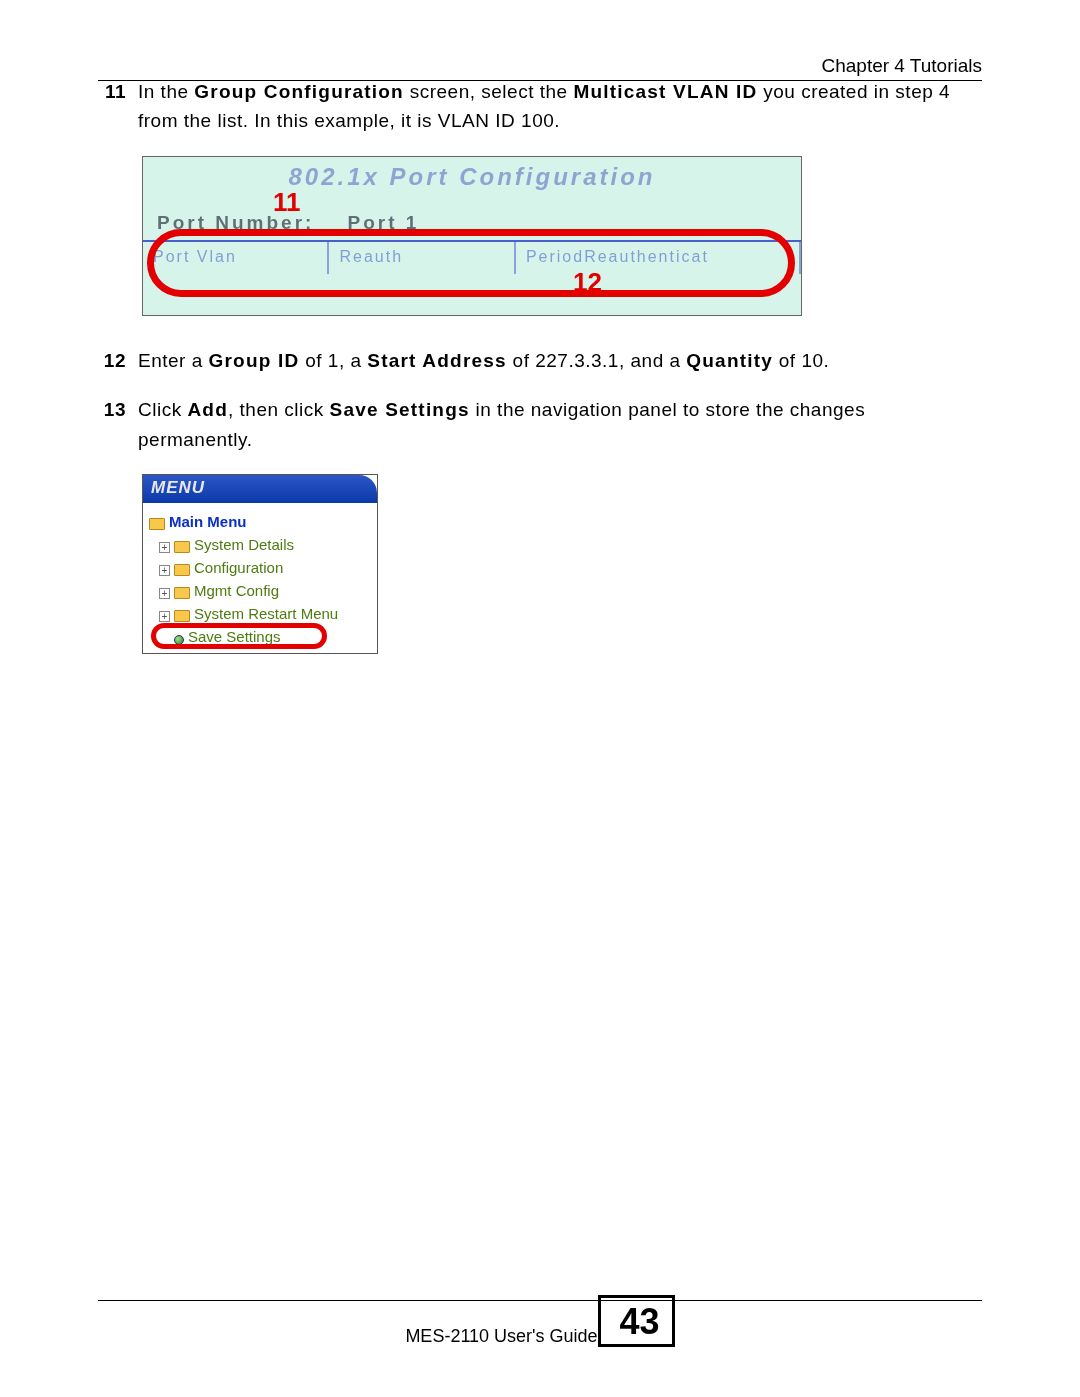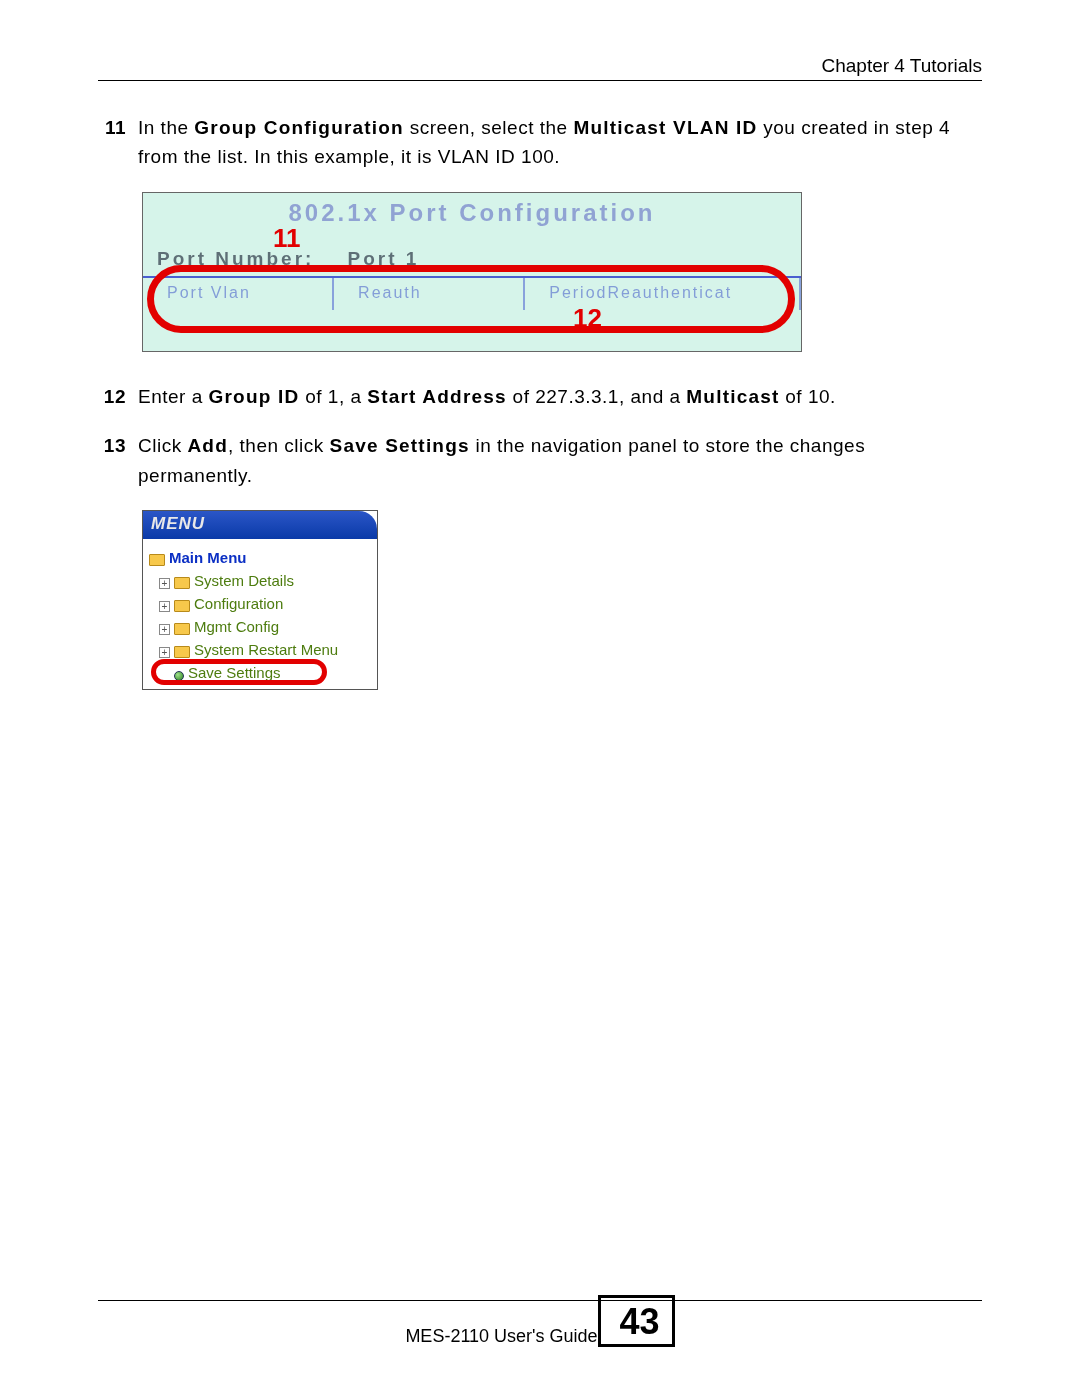--- a/index.html
+++ b/index.html
@@ -1,31 +1,31 @@
 <!DOCTYPE html>
 <html><head>
 <meta charset="utf-8">
 <style>
   * { box-sizing: border-box; margin: 0; padding: 0; }
   html, body { width: 1080px; height: 1397px; background: #fff; font-family: Arial, Helvetica, sans-serif; color: #000; }
   .page { position: relative; width: 1080px; height: 1397px; padding: 50px 98px 40px 98px; }
   .header-line { border-top: 1px solid #000; margin-top: 30px; }
-  .header-text { text-align: right; font-size: 19px; margin-top: -26px; margin-bottom: 36px; }
+  .header-text { text-align: right; font-size: 19px; margin-top: -26px; }
   .step { display: flex; gap: 12px; font-size: 19px; line-height: 1.55; margin-bottom: 20px; letter-spacing: 0.5px; }
   .step-num { font-weight: bold; min-width: 28px; text-align: right; }
   .step-body { flex: 1; }
   .bold { font-weight: bold; letter-spacing: 1.2px; }
 
   
   .fig1 { margin: 8px 0 30px 44px; width: 660px; height: 160px; border: 1px solid #666; background: #d6f4ea; position: relative; overflow: hidden; }
-  .fig1 .title { color: #6c78c8; font-size: 24px; font-weight: bold; letter-spacing: 3px; text-align: center; padding-top: 6px; opacity: 0.65; }
+  .fig1 .title { color: #6c78c8; font-size: 24px; font-weight: bold; letter-spacing: 3px; text-align: center; padding-top: 6px; opacity: 0.65; font-style: italic; }
   .fig1 .sub { color: #0f172a; font-size: 19px; letter-spacing: 3px; font-weight: bold; padding-left: 14px; opacity: 0.6; margin-top: 21px; }
   .fig1 .rows { margin-top: 6px; }
   .fig1 .rowline { border-top: 2px solid #4a5ed0; height: 34px; display: flex; }
-  .fig1 .cell { border-right: 2px solid #4a5ed0; flex: 1; color: #4057c9; font-size: 16px; letter-spacing: 2px; padding: 6px 24px; opacity: 0.55; white-space: nowrap; overflow: hidden; }
+  .fig1 .cell { border-right: 2px solid #4a5ed0; flex: 1; color: #4057c9; font-size: 16px; letter-spacing: 2px; padding: 6px 10px; opacity: 0.55; white-space: nowrap; overflow: hidden; }
   .fig1 .callout { position: absolute; color: #e20000; font-size: 26px; font-weight: bold; }
   .fig1 .c11 { left: 130px; top: 30px; }
   .fig1 .c12 { left: 430px; top: 110px; }
   .fig1 .ring { position: absolute; left: 4px; top: 72px; width: 648px; height: 68px; border: 7px solid #e20000; border-radius: 44px; }
 
   
   .fig2 { margin: 10px 0 0 44px; width: 236px; border: 1px solid #555; background: #fff; position: relative; }
   .fig2 .menu-hdr { height: 28px; background: linear-gradient(#2b56c7, #0a3aa8); color: #e8e8e8; font-size: 17px; font-weight: bold; font-style: italic; padding: 3px 8px; letter-spacing: 1px; border-top-right-radius: 18px; }
   .fig2 .tree { padding: 4px 6px 8px 6px; font-size: 15px; }
   .fig2 .node { display: flex; align-items: flex-end; gap: 4px; height: 23px; }
@@ -72,21 +72,21 @@
       </div>
     </div>
     <div class="callout c11">11</div>
     <div class="callout c12">12</div>
     <div class="ring"></div>
   </div>
 
   <div class="step">
     <div class="step-num">12</div>
     <div class="step-body">
-      <span>Enter a </span><span class="bold">Group ID</span><span> of 1, a </span><span class="bold">Start Address</span><span> of 227.3.3.1, and a </span><span class="bold">Multicast</span><span> of 10.</span>
+      <span>Enter a </span><span class="bold">Group ID</span><span> of 1, a </span><span class="bold">Start Address</span><span> of 227.3.3.1, and a </span><span class="bold">Quantity</span><span> of 10.</span>
     </div>
   </div>
 
   <div class="step">
     <div class="step-num">13</div>
     <div class="step-body">
       <span>Click </span><span class="bold">Add</span><span>, then click </span><span class="bold">Save Settings</span><span> in the navigation panel to store the changes permanently.</span>
     </div>
   </div>
 

